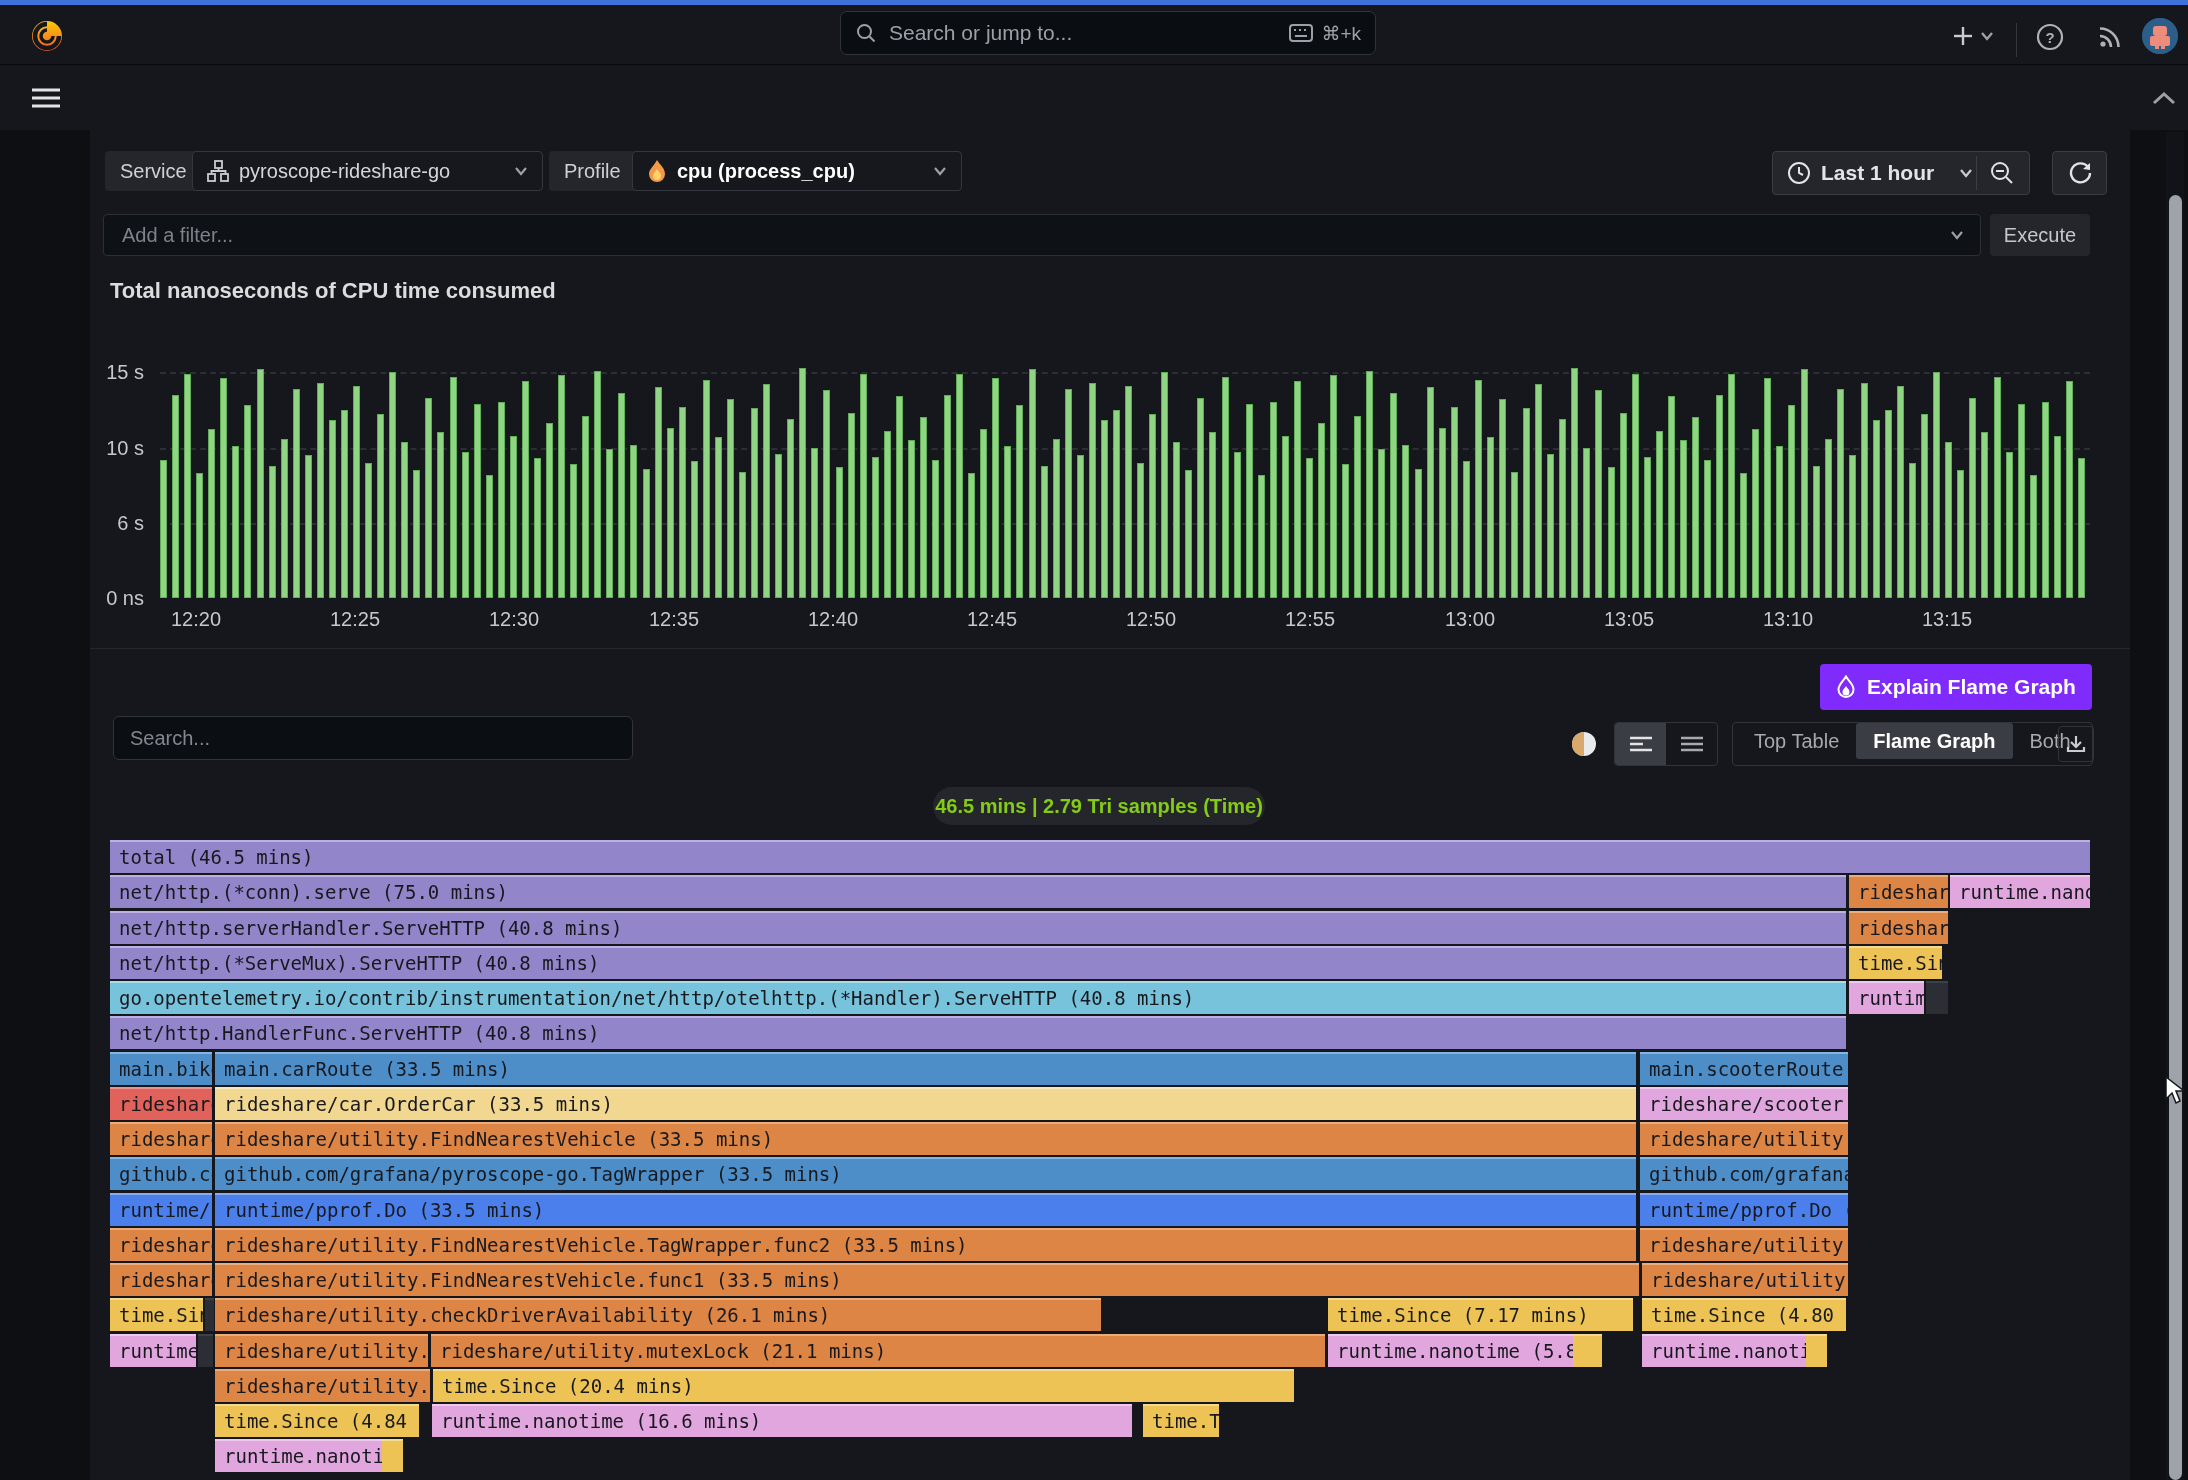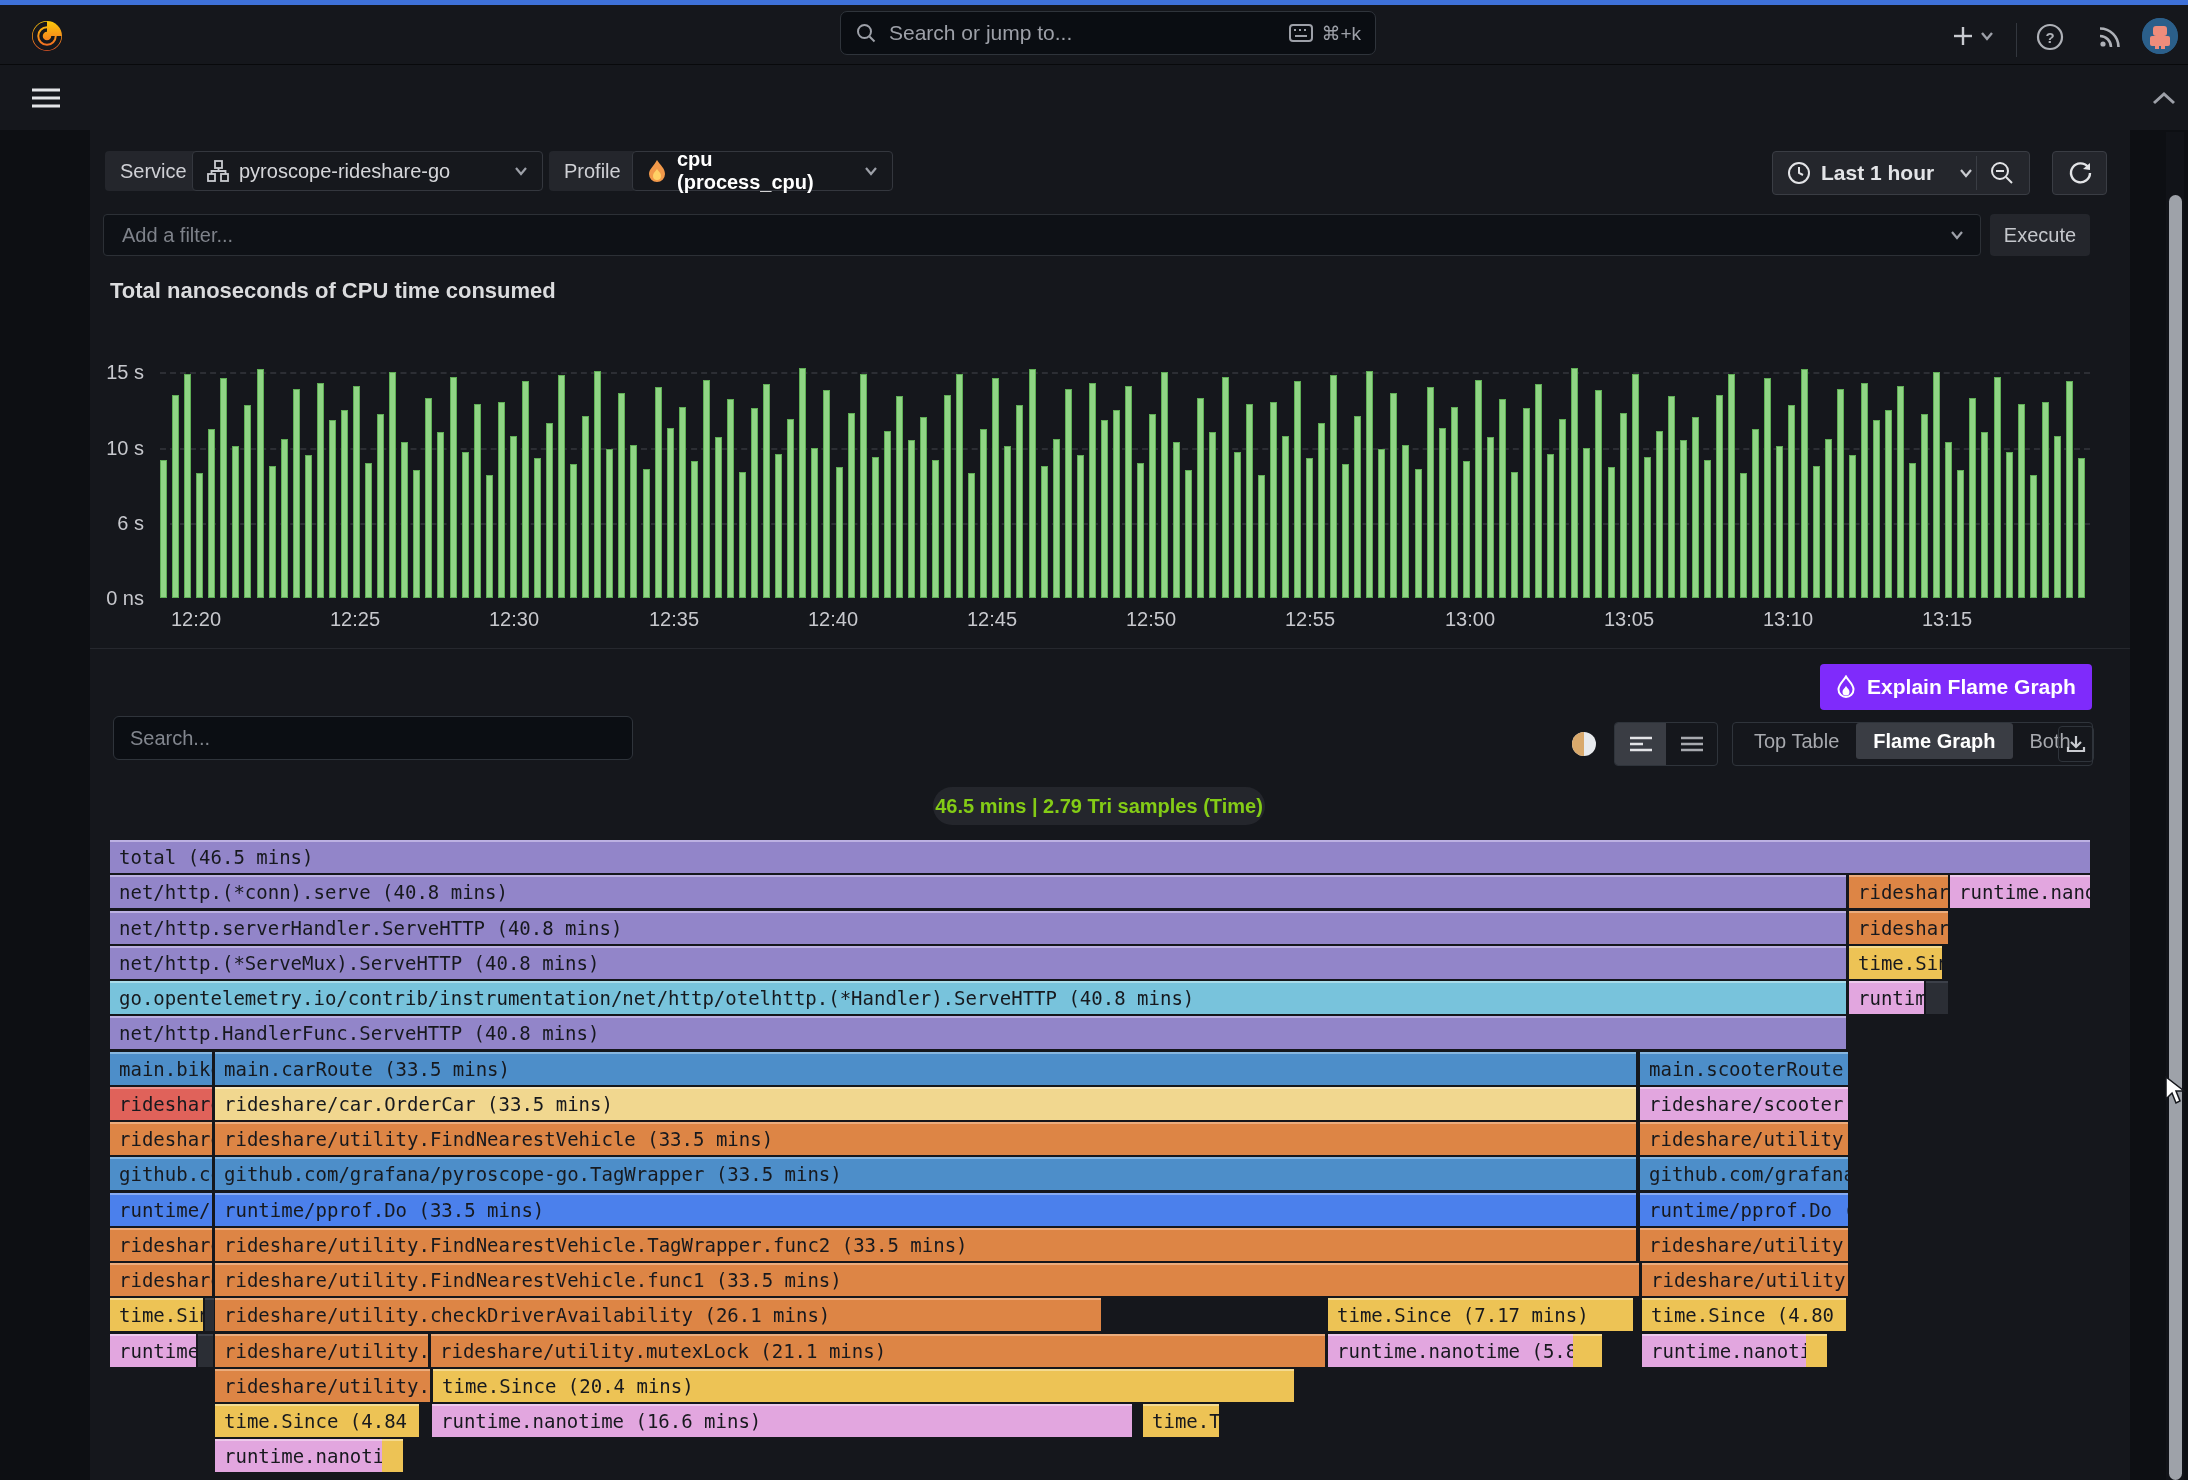--- a/index.html
+++ b/index.html
@@ -205,21 +205,21 @@
     <span style="flex:1;">pyroscope-rideshare-go</span>
     <span class="chev">
       <svg width="14" height="10" viewBox="0 0 14 10">
           <polyline points="2,2 7,8 12,2" stroke="#9DA0A8" stroke-width="2.2" fill="none"></polyline>
         </svg>
     </span>
   </div>
   <div class="abs chip" style="left:549px;top:151px;">
     <span>Profile</span>
   </div>
-  <div class="abs select" style="left:632px;top:151px;width:261px;align-items:center;">
+  <div class="abs select" style="left:632px;top:151px;width:330px;align-items:center;">
     <span>
       <svg width="20" height="24" viewBox="0 0 20 24">
           <path d="M10 1 C13 6 18 9 18 15 a8 8 0 0 1 -16 0 C2 10 7 7 10 1 Z" fill="#F2994A"></path>
           <path d="M10 10 C12 13 14 14 14 17 a4 4 0 0 1 -8 0 C6 14 8 13 10 10 Z" fill="#FFD166"></path>
         </svg>
     </span>
     <span style="flex:1;font-weight:bold;color:#FFFFFF;">cpu (process_cpu)</span>
     <span class="chev">
       <svg width="14" height="10" viewBox="0 0 14 10">
           <polyline points="2,2 7,8 12,2" stroke="#9DA0A8" stroke-width="2.2" fill="none"></polyline>
@@ -510,21 +510,21 @@
         <path d="M2 13 v4 h16 v-4" stroke="#C9CBD0" stroke-width="2.2" fill="none"></path>
       </svg>
   </div>
 
   <div class="abs" id="summary-badge">
     <span>46.5 mins | 2.79 Tri samples (Time)</span>
   </div>
 
   <div id="flame-rows">
       <div class="seg" style="left: 110px; top: 840px; width: 1980px; background: rgb(146, 133, 201); box-shadow: rgb(188, 177, 226) 0px 2px 0px 0px inset;">total (46.5 mins)</div>
-      <div class="seg" style="left: 110px; top: 875px; width: 1736px; background: rgb(146, 133, 201); box-shadow: rgb(188, 177, 226) 0px 2px 0px 0px inset;">net/http.(*conn).serve (40.8 mins)</div>
+      <div class="seg" style="left: 110px; top: 875px; width: 1736px; background: rgb(146, 133, 201); box-shadow: rgb(188, 177, 226) 0px 2px 0px 0px inset;">net/http.(*conn).serve (75.0 mins)</div>
       <div class="seg" style="left: 1849px; top: 875px; width: 99px; background: rgb(221, 133, 69); box-shadow: rgb(235, 172, 124) 0px 2px 0px 0px inset;">rideshar</div>
       <div class="seg" style="left: 1950px; top: 875px; width: 140px; background: rgb(226, 166, 223); box-shadow: rgb(238, 201, 236) 0px 2px 0px 0px inset;">runtime.nano</div>
       <div class="seg" style="left: 110px; top: 911px; width: 1736px; background: rgb(146, 133, 201); box-shadow: rgb(188, 177, 226) 0px 2px 0px 0px inset;">net/http.serverHandler.ServeHTTP (40.8 mins)</div>
       <div class="seg" style="left: 1849px; top: 911px; width: 99px; background: rgb(221, 133, 69); box-shadow: rgb(235, 172, 124) 0px 2px 0px 0px inset;">rideshar</div>
       <div class="seg" style="left: 110px; top: 946px; width: 1736px; background: rgb(146, 133, 201); box-shadow: rgb(188, 177, 226) 0px 2px 0px 0px inset;">net/http.(*ServeMux).ServeHTTP (40.8 mins)</div>
       <div class="seg" style="left: 1849px; top: 946px; width: 93px; background: rgb(237, 195, 85); box-shadow: rgb(244, 218, 144) 0px 2px 0px 0px inset;">time.Sin</div>
       <div class="seg" style="left: 110px; top: 981px; width: 1736px; background: rgb(120, 195, 220); box-shadow: rgb(169, 220, 234) 0px 2px 0px 0px inset;">go.opentelemetry.io/contrib/instrumentation/net/http/otelhttp.(*Handler).ServeHTTP (40.8 mins)</div>
       <div class="seg" style="left: 1849px; top: 981px; width: 75px; background: rgb(226, 166, 223); box-shadow: rgb(238, 201, 236) 0px 2px 0px 0px inset;">runtim</div>
       <div class="seg" style="left: 1926px; top: 981px; width: 22px; background: rgb(43, 46, 53); box-shadow: rgb(60, 64, 73) 0px 2px 0px 0px inset;"></div>
       <div class="seg" style="left: 110px; top: 1016px; width: 1736px; background: rgb(146, 133, 201); box-shadow: rgb(188, 177, 226) 0px 2px 0px 0px inset;">net/http.HandlerFunc.ServeHTTP (40.8 mins)</div>

